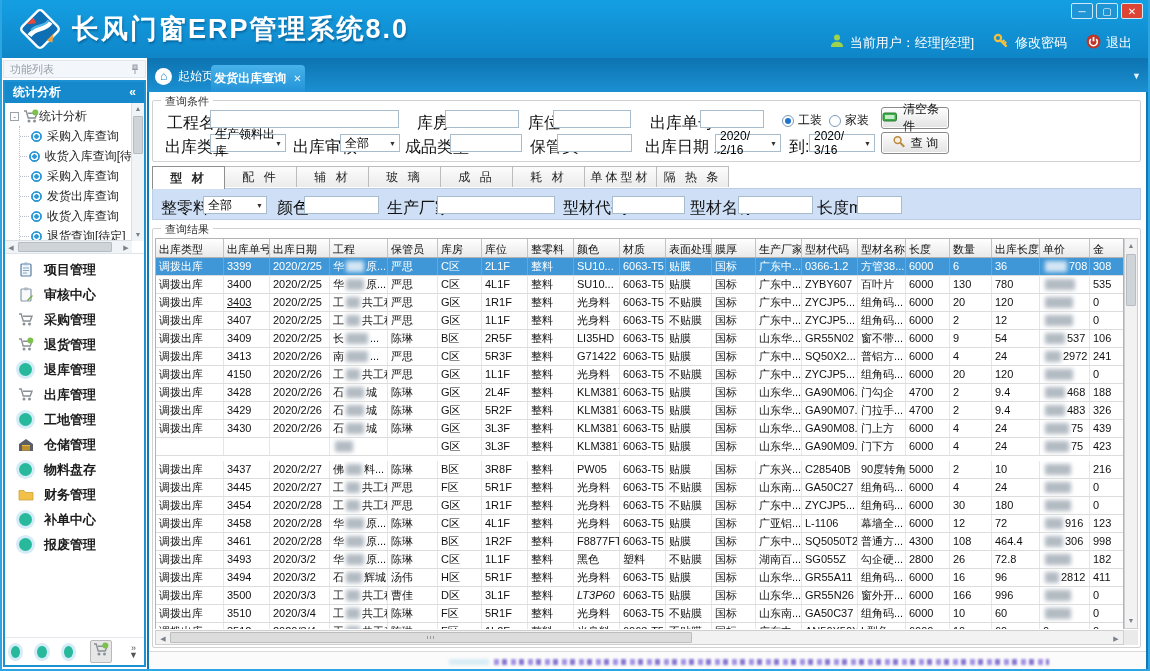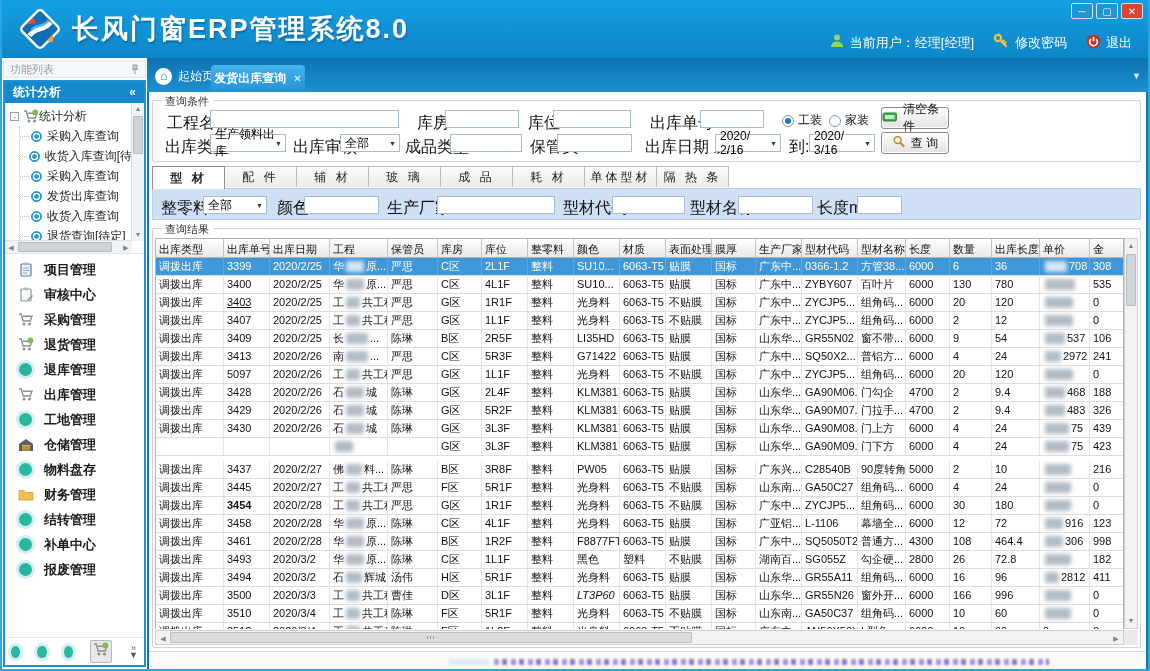--- a/index.html
+++ b/index.html
@@ -317,26 +317,20 @@
               <svg width="16" height="12" viewBox="0 0 16 12">
                 <path d="M1 1.5h5l1.5 2H15V11H1z" fill="#f3c04a" stroke="#caa23c" stroke-width=".8"></path>
               </svg>
             </span>
             <span>财务管理</span>
           </div>
           <div class="menu-item">
             <span class="micon">
               <span class="teal-dot"></span>
             </span>
-            <span>结转管理</span>
-          </div>
-          <div class="menu-item">
-            <span class="micon">
-              <span class="teal-dot"></span>
-            </span>
             <span>补单中心</span>
           </div>
           <div class="menu-item">
             <span class="micon">
               <span class="teal-dot"></span>
             </span>
             <span>报废管理</span>
           </div>
         </div>
       <div class="menu-bottom">
@@ -613,21 +607,21 @@
                 <div class="gcell" style="width: 56px;">SQ50X2...</div>
                 <div class="gcell" style="width: 48px;">普铝方...</div>
                 <div class="gcell" style="width: 44px;">6000</div>
                 <div class="gcell" style="width: 42px;">4</div>
                 <div class="gcell" style="width: 48px;">24</div>
                 <div class="gcell" style="width: 50px;"><span class="bb" style="width: 16px;"></span><span>2972</span></div>
                 <div class="gcell" style="width: 40px;">241</div>
               </div>
               <div class="grow">
                 <div class="gcell" style="width: 68px;">调拨出库</div>
-                <div class="gcell" style="width: 46px;">5097</div>
+                <div class="gcell" style="width: 46px;">4150</div>
                 <div class="gcell" style="width: 60px;">2020/2/26</div>
                 <div class="gcell" style="width: 58px;"><span>工</span><span class="bb" style="width: 14px;"></span><span>共工程</span></div>
                 <div class="gcell" style="width: 50px;">严思</div>
                 <div class="gcell" style="width: 44px;">G区</div>
                 <div class="gcell" style="width: 46px;">1L1F</div>
                 <div class="gcell" style="width: 46px;">整料</div>
                 <div class="gcell" style="width: 46px;">光身料</div>
                 <div class="gcell" style="width: 46px;">6063-T5</div>
                 <div class="gcell" style="width: 46px;">不贴膜</div>
                 <div class="gcell" style="width: 44px;">国标</div>
@@ -768,21 +762,21 @@
                 <div class="gcell" style="width: 56px;">GA50C27</div>
                 <div class="gcell" style="width: 48px;">组角码...</div>
                 <div class="gcell" style="width: 44px;">6000</div>
                 <div class="gcell" style="width: 42px;">4</div>
                 <div class="gcell" style="width: 48px;">24</div>
                 <div class="gcell" style="width: 50px;"><span class="bb" style="width: 26px;"></span></div>
                 <div class="gcell" style="width: 40px;">0</div>
               </div>
               <div class="grow">
                 <div class="gcell" style="width: 68px;">调拨出库</div>
-                <div class="gcell" style="width: 46px; font-weight: bold;">3454</div>
+                <div class="gcell" style="width: 46px;">3454</div>
                 <div class="gcell" style="width: 60px;">2020/2/28</div>
                 <div class="gcell" style="width: 58px;"><span>工</span><span class="bb" style="width: 14px;"></span><span>共工程</span></div>
                 <div class="gcell" style="width: 50px;">严思</div>
                 <div class="gcell" style="width: 44px;">G区</div>
                 <div class="gcell" style="width: 46px;">1R1F</div>
                 <div class="gcell" style="width: 46px;">整料</div>
                 <div class="gcell" style="width: 46px;">光身料</div>
                 <div class="gcell" style="width: 46px;">6063-T5</div>
                 <div class="gcell" style="width: 46px;">不贴膜</div>
                 <div class="gcell" style="width: 44px;">国标</div>

